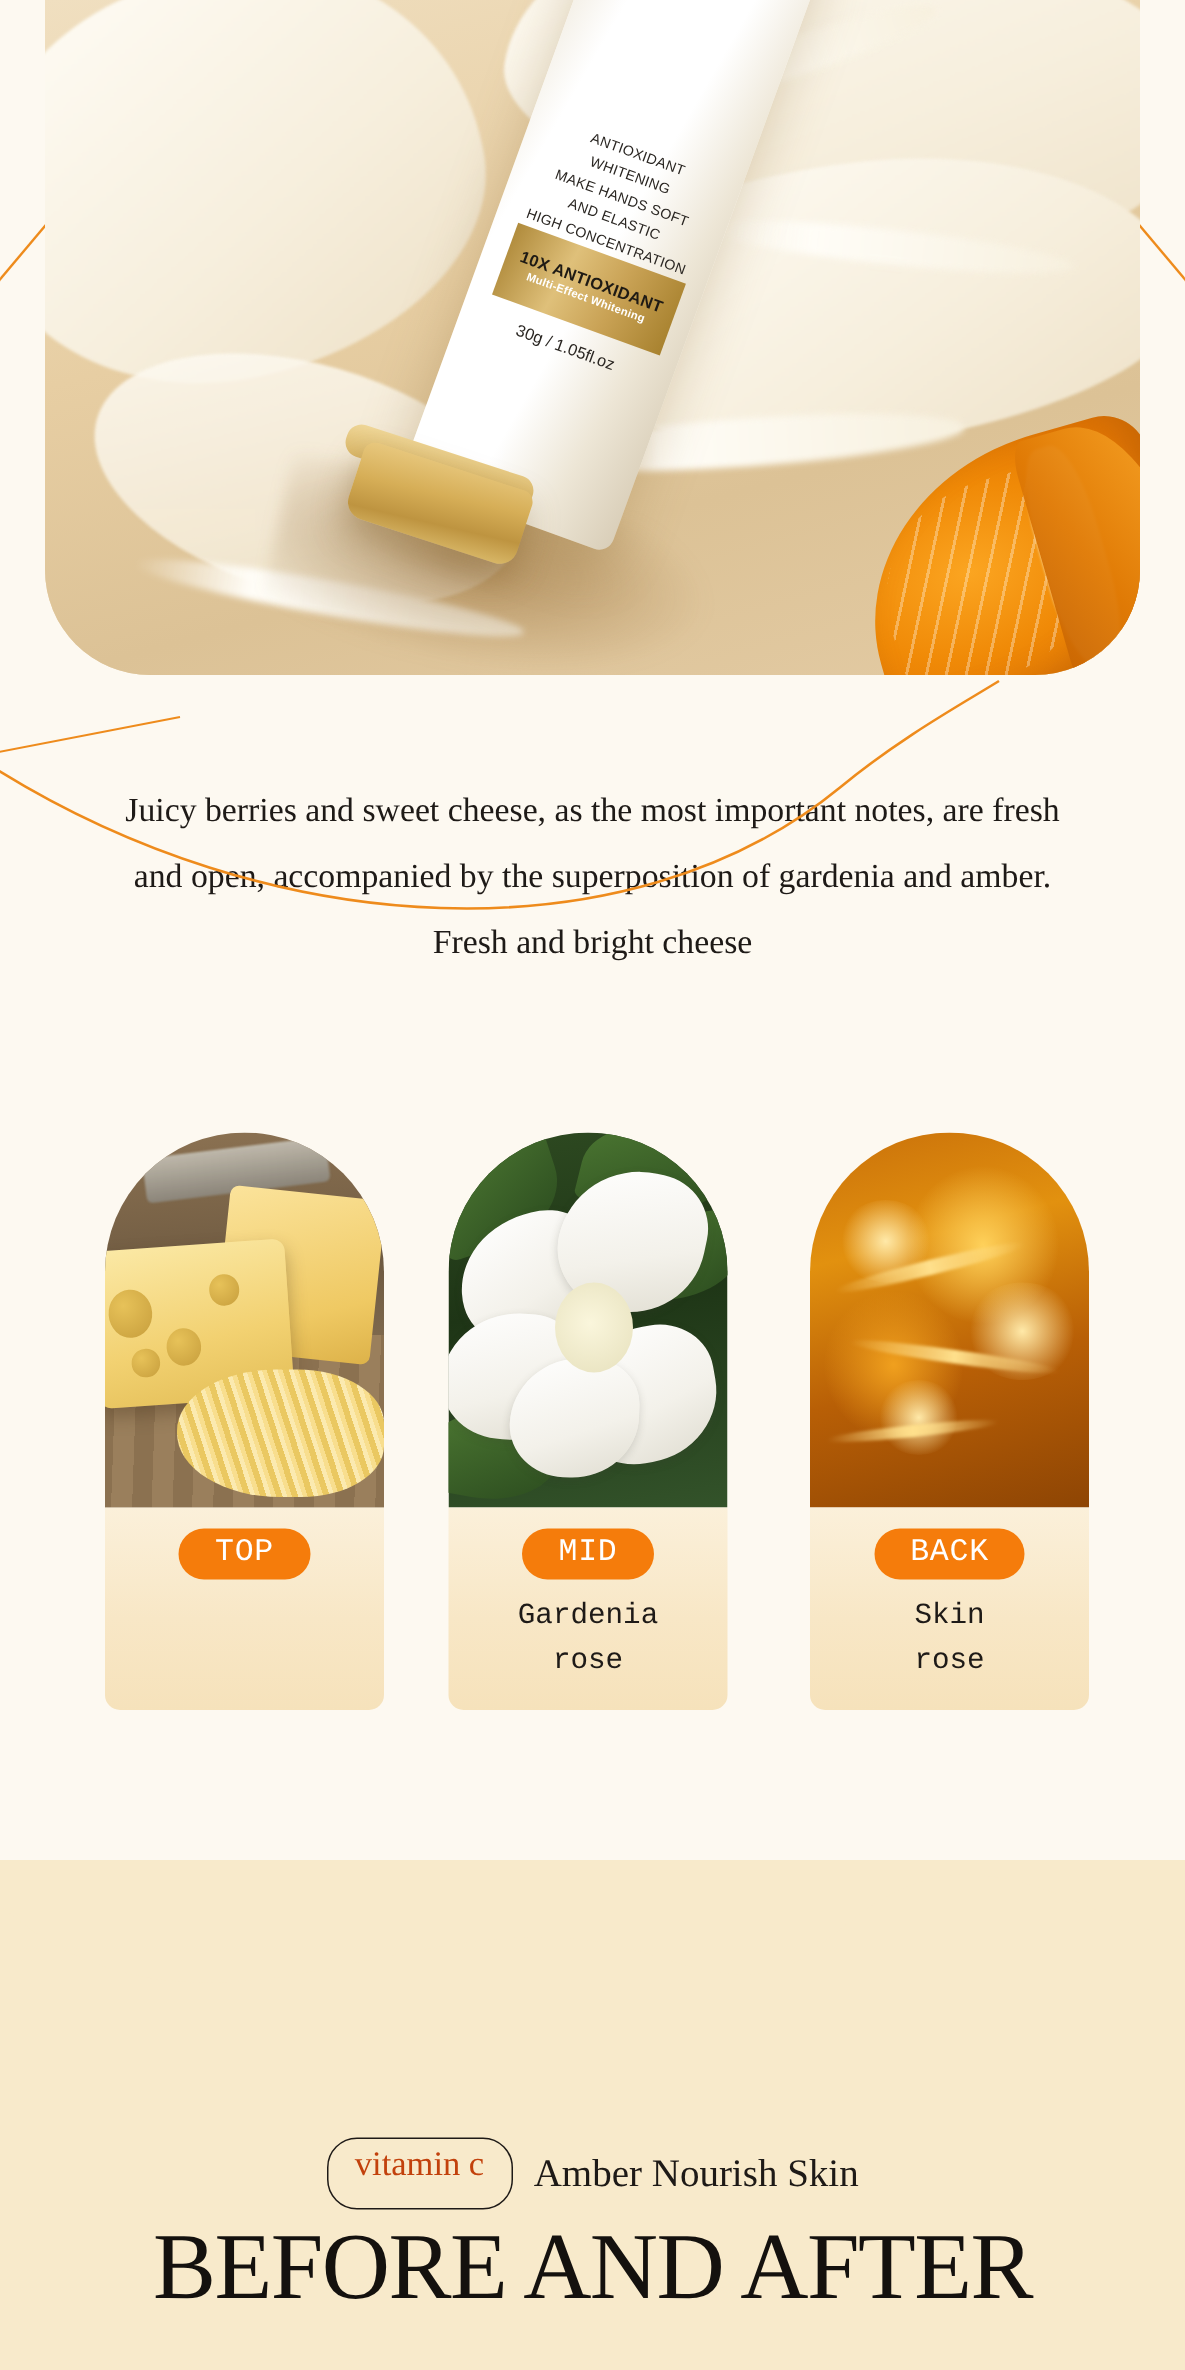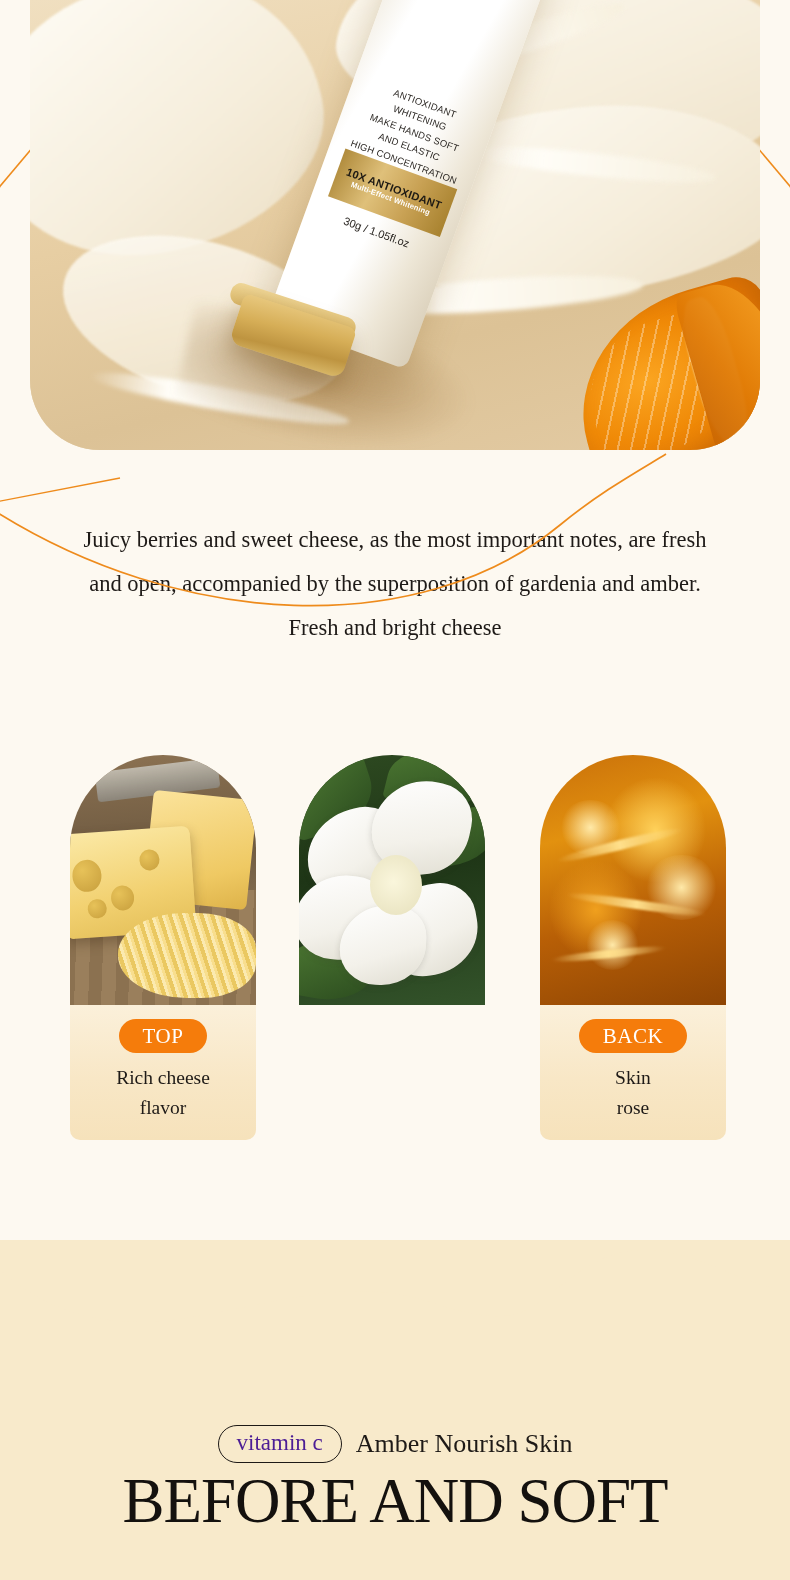--- a/index.html
+++ b/index.html
@@ -117,21 +117,21 @@
   
   .desc {
     position:absolute; left:78px; top:518px; width:634px;
     text-align:center; color:#1E1A17;
     font-size:22.5px; line-height:44px; z-index:4;
   }
   .curve-svg { position:absolute; left:0; top:430px; width:790px; height:230px; z-index:5; pointer-events:none; }
 
   
   .cards { position:absolute; left:0; top:755px; width:790px; height:385px; z-index:4; }
-  .card { position:absolute; top:0; width:149px; }
+  .card { position:absolute; top:0; width:149px;font-family:Liberation Mono, monospace; }
   .card-1 { left:70px; }
   .card-2 { left:299px; }
   .card-3 { left:540px; }
   .card-img {
     width:186px; height:250px;
     border-radius:93px 93px 0 0;
     overflow:hidden; position:relative;
   }
   .card-body {
     width:186px; height:135px;
@@ -186,22 +186,22 @@
   
   .lower {
     position:absolute; left:0; top:1240px; width:790px; height:340px;
     background:#F8EACB; z-index:2;
   }
   .wave { position:absolute; left:0; top:1228px; width:790px; height:120px; z-index:3; }
 
   .cta { position:absolute; left:0; top:1425px; width:790px; z-index:5; text-align:center; }
   .cta-row { display:flex; align-items:center; justify-content:center; gap:14px; }
   .vit-pill {
-    border:1.4px solid #1E1A17; border-radius:20px; padding:4px 18px 7px;
-    font-size:23px; color:#4c1d95; line-height:1.1;
+    border:1.4px solid #1E1A17; border-radius:20px; padding:4px 18px 17px;
+    font-size:23px; color:#c2410c; line-height:1.1;
   }
   .cta-sub { font-size:26px; color:#1E1A17; }
   .headline {
     margin-top:6px; font-size:63px; line-height:1.02; letter-spacing:-1px;
     color:#14110E; font-weight:normal; white-space:nowrap;
   }
   .ba-row {
     margin-top:12px; display:flex; align-items:center; justify-content:center; gap:58px;
     font-size:15.5px; color:#1E1A17;
   }
@@ -275,41 +275,44 @@
         <div class="cheese-block">
           <div class="hole" style="left:8%;top:26%;width:22%;height:30%"></div>
           <div class="hole" style="left:36%;top:52%;width:18%;height:24%"></div>
           <div class="hole" style="left:60%;top:20%;width:15%;height:20%"></div>
           <div class="hole" style="left:18%;top:64%;width:14%;height:18%"></div>
         </div>
         <div class="shreds"></div>
       </div>
       <div class="card-body">
         <div class="badge">TOP</div>
-        <div class="card-text">
-          <div>Rich cheese</div>
-          <div>flavor</div>
-        </div>
       </div>
     </div>
 
     <div class="card card-2">
       <div class="card-img">
         <div class="leaf-bg"></div>
         <div class="leaf" style="left:-6%;top:4%;width:46%;height:26%;transform:rotate(-18deg)"></div>
         <div class="leaf" style="left:48%;top:-2%;width:50%;height:24%;transform:rotate(14deg)"></div>
         <div class="leaf" style="left:62%;top:22%;width:44%;height:22%;transform:rotate(-8deg)"></div>
         <div class="leaf" style="left:-8%;top:74%;width:48%;height:24%;transform:rotate(10deg)"></div>
         <div class="petal" style="left:4%;top:22%;width:52%;height:34%;transform:rotate(-16deg)"></div>
         <div class="petal" style="left:40%;top:10%;width:52%;height:38%;transform:rotate(12deg)"></div>
         <div class="petal" style="left:-2%;top:48%;width:50%;height:34%;transform:rotate(6deg)"></div>
         <div class="petal" style="left:44%;top:52%;width:52%;height:36%;transform:rotate(-10deg)"></div>
         <div class="petal" style="left:22%;top:60%;width:46%;height:32%;transform:rotate(2deg)"></div>
         <div class="petal-core"></div>
       </div>
+      <div class="card-body">
+        <div class="badge">MID</div>
+        <div class="card-text">
+          <div>Gardenia</div>
+          <div>rose</div>
+        </div>
+      </div>
     </div>
 
     <div class="card card-3">
       <div class="card-img">
         <div class="amber-bg"></div>
         <div class="amber-glow" style="left:10%;top:18%;width:34%;height:22%"></div>
         <div class="amber-glow" style="left:56%;top:40%;width:40%;height:26%"></div>
         <div class="amber-glow" style="left:24%;top:66%;width:30%;height:20%"></div>
         <div class="amber-streak" style="left:8%;top:34%;width:70%;height:4%;transform:rotate(-14deg)"></div>
         <div class="amber-streak" style="left:14%;top:58%;width:76%;height:3.4%;transform:rotate(8deg)"></div>
@@ -329,16 +332,16 @@
   <svg class="wave" viewBox="0 0 790 120" preserveAspectRatio="none">
     <path d="M0,42 C60,96 130,102 210,86 C300,68 360,52 430,74 C480,90 510,96 540,74
              C575,48 600,20 650,22 C700,24 740,56 790,64 L790,120 L0,120 Z" fill="#F8EACB"></path>
   </svg>
 
   <div class="cta">
     <div class="cta-row">
       <span class="vit-pill">vitamin c</span>
       <span class="cta-sub">Amber Nourish Skin</span>
     </div>
-    <div class="headline">BEFORE AND SOFT</div>
+    <div class="headline">BEFORE AND AFTER</div>
   </div>
 
 </div>
 
 </body></html>

